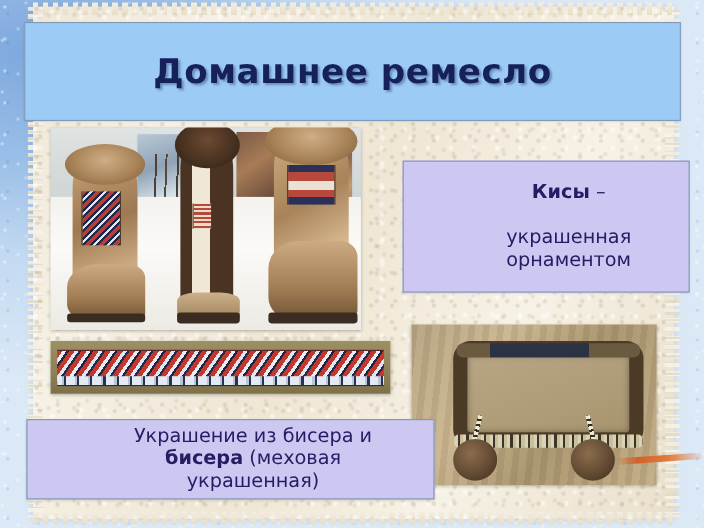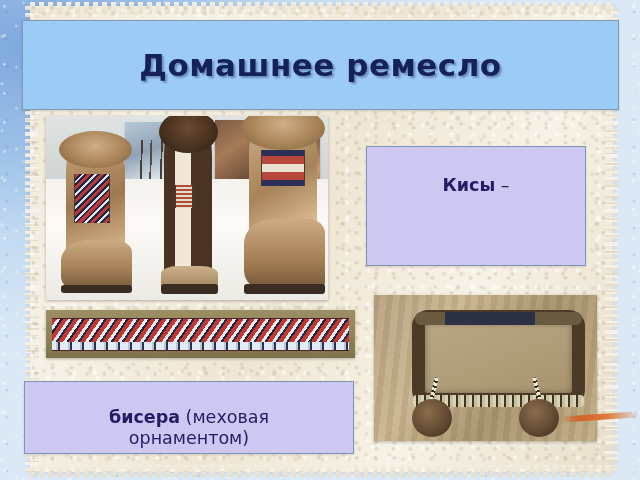--- a/index.html
+++ b/index.html
@@ -80,20 +80,21 @@
     text-shadow:2px 2px 2px rgba(20,30,80,.35);
     white-space:nowrap;
   }
 
   
   .callout{
     position:absolute;background:#cdc8f2;border:1px solid #7f93b4;
     color:#231d63;text-align:center;line-height:1.18;
     display:flex;align-items:center;justify-content:center;
     box-shadow:0 1px 2px rgba(0,0,0,.12);
+    padding-left:41px;
   }
   .callout .inner{padding:0 6px;width:100%;}
   #kisy-box{left:366px;top:146px;width:218px;height:118px;font-size:17.5px;}
   #beads-box{left:24px;top:381px;width:328px;height:71px;font-size:17.5px;}
   .callout b{font-weight:bold;}
 
   
   .photo{position:absolute;overflow:hidden;background:#cfcabc;
     box-shadow:0 1px 3px rgba(60,55,45,.35);}
 
@@ -234,25 +235,26 @@
     <div class="hb-pom l"></div>
     <div class="hb-pom r"></div>
   </div>
 
   <div class="thread"></div>
 
   <div class="callout" id="kisy-box">
     <div class="inner">
       <b>Кисы</b><span> – </span><br>
       <br>
-      <br>
+      <span>украшенная</span><br>
+      <span>орнаментом</span>
     </div>
   </div>
 
   <div class="callout" id="beads-box">
     <div class="inner">
-      <br>
+      <span>Украшение из бисера и</span><br>
       <b>бисера</b><span> (меховая</span><br>
-      <span>орнаментом)</span>
+      <span>украшенная)</span>
     </div>
   </div>
 
 </div>
 
 </body></html>

